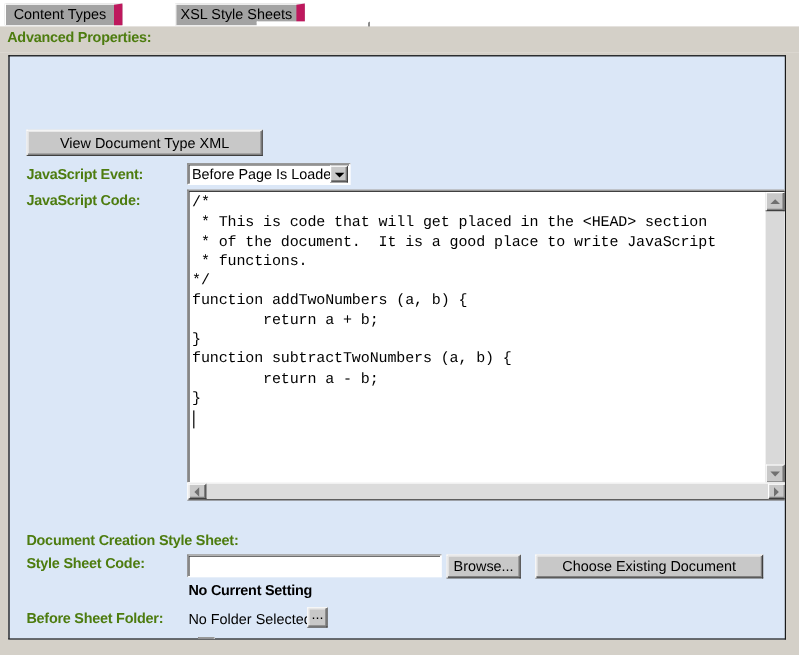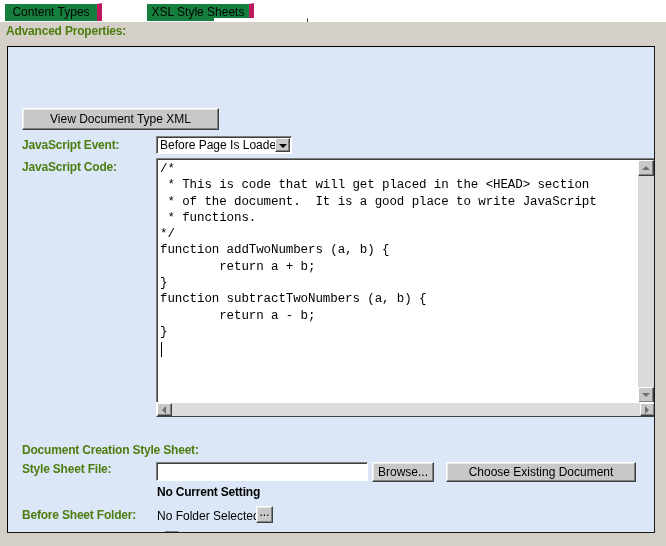--- a/index.html
+++ b/index.html
@@ -24,24 +24,24 @@
     background: #ffffff;
   }
   .tab {
     position: absolute;
     top: 3px;
     height: 18px;
     line-height: 17px;
     text-align: center;
     font-size: 12px;
     color: #000;
-    background: #15803d;
+    background: #a3a3a3;
     border-top: 1px solid #ffffff;
     border-left: 1px solid #ffffff;
-    border-right: 5px solid #be185d;
+    border-right: 7px solid #be185d;
     border-bottom: none;
     box-sizing: border-box;
     white-space: nowrap;
     cursor: default;
   }
   .tab.active {
     background: #ffffff;
     border-top: 1px solid #ffffff;
     border-left: 1px solid #ffffff;
     border-right: 1px solid #404040;
@@ -390,21 +390,21 @@
     </div>
 
     <div id="h-scroll">
       <div class="sb-btn arrow-left" id="h-scroll-left"></div>
       <div class="sb-btn arrow-right" id="h-scroll-right"></div>
     </div>
   </div>
 
   <div class="field-label" id="lbl-dcss">Document Creation Style Sheet:</div>
 
-  <div class="field-label" id="lbl-ss-file">Style Sheet File:</div>
+  <div class="field-label" id="lbl-ss-file">Style Sheet Code:</div>
 
   <input id="ss-file-input" type="text" placeholder="" style="">
 
   <div class="btn3d" id="btn-browse">Browse...</div>
 
   <div class="btn3d" id="btn-choose-existing">Choose Existing Document</div>
 
   <div id="no-current-setting">No Current Setting</div>
 
   <div class="field-label" id="lbl-ss-folder">Before Sheet Folder:</div>

